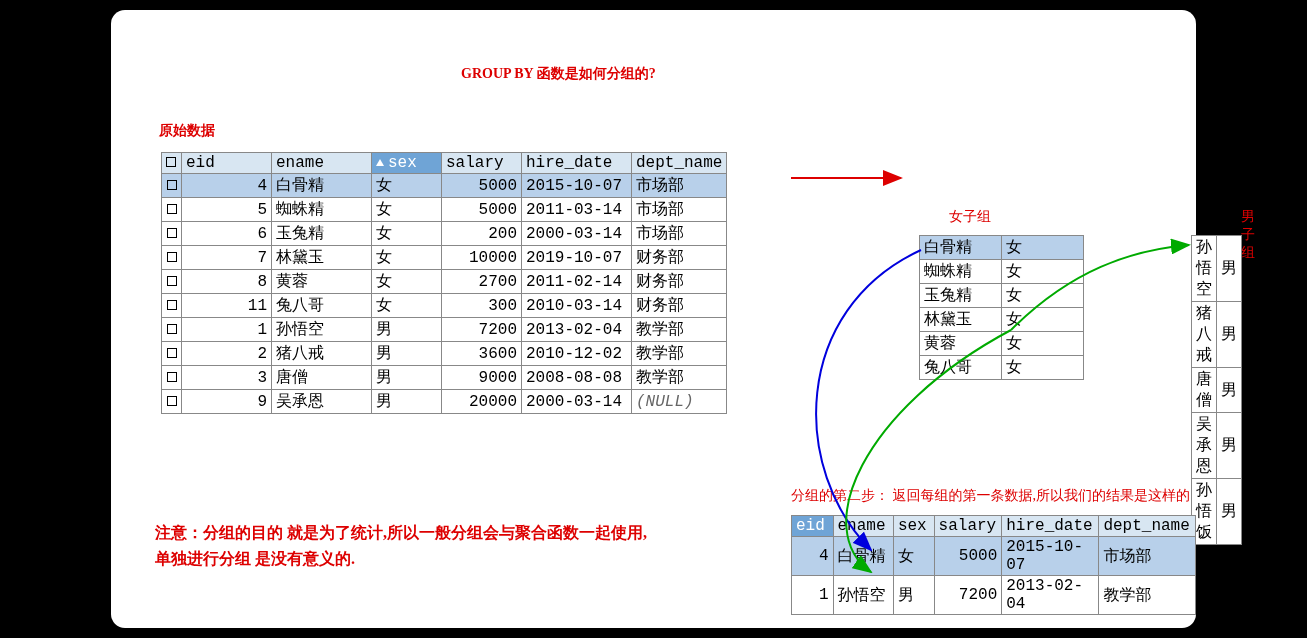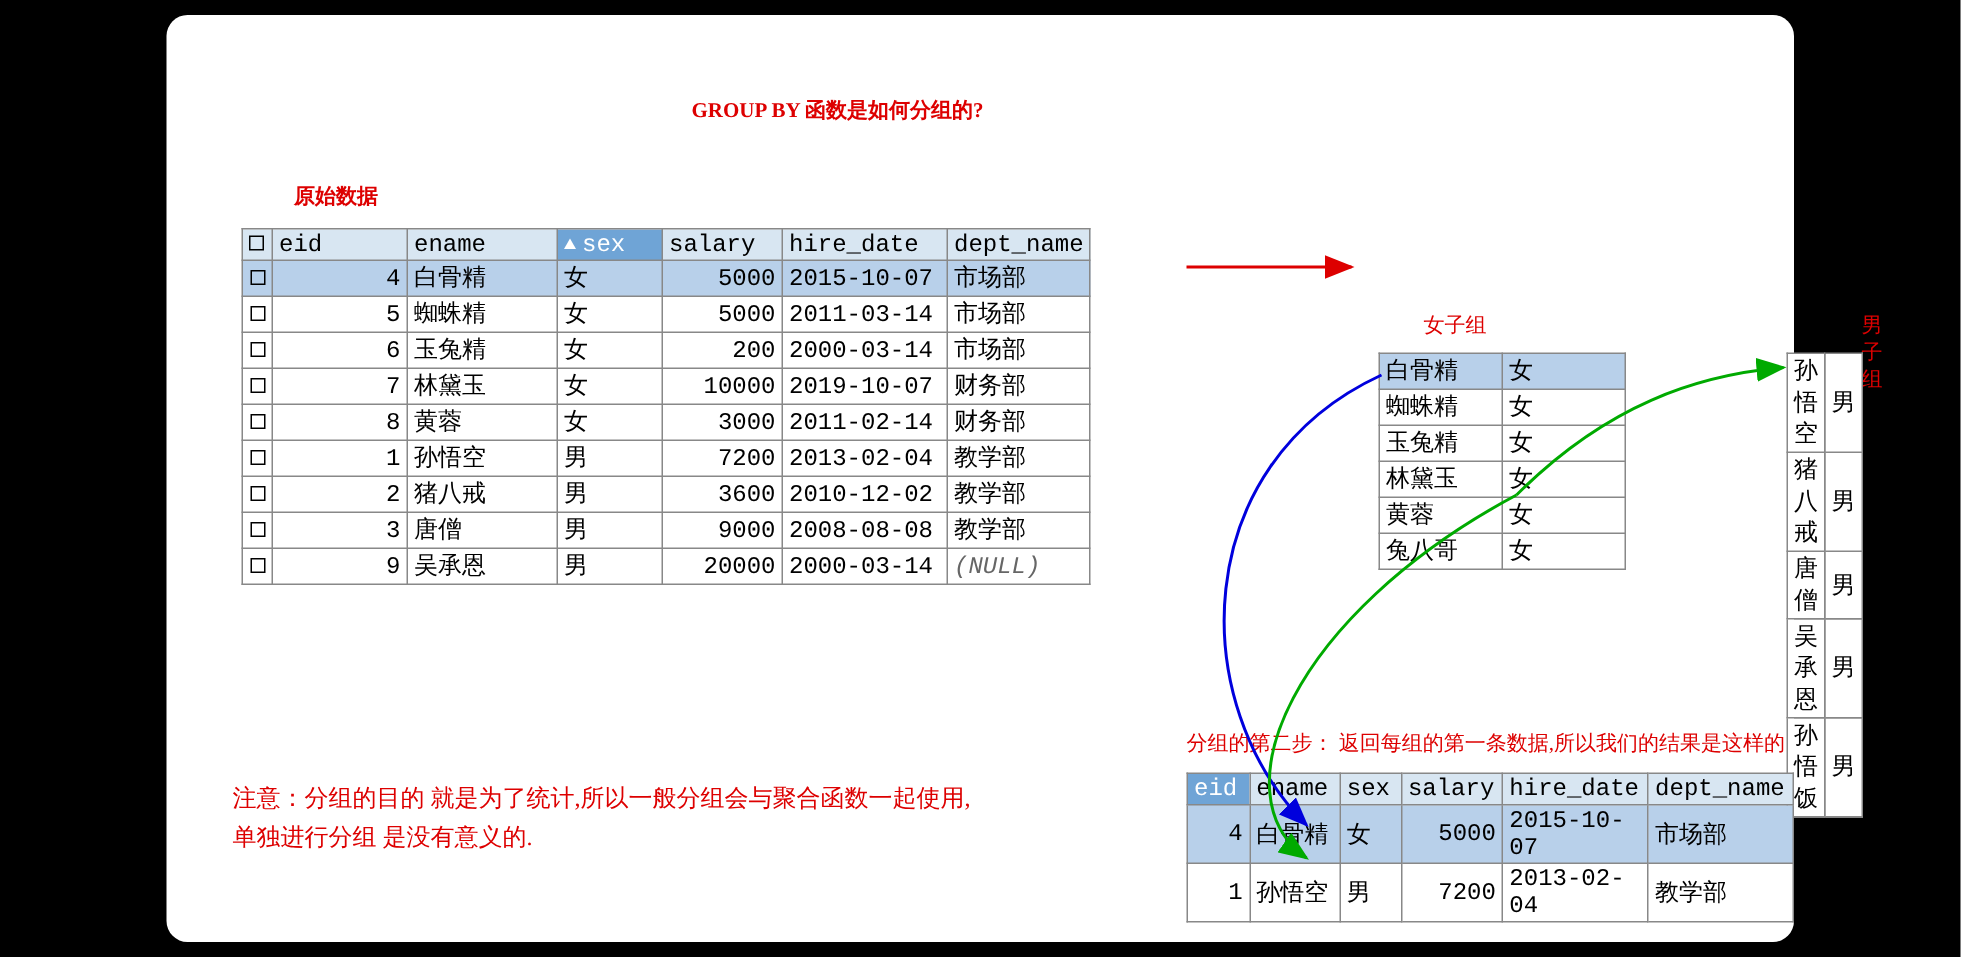--- a/index.html
+++ b/index.html
@@ -25,27 +25,26 @@
     position: absolute;
     left: 350px; top: 55px;
     color: #d00; font-weight: bold;
     font-size: 14px;
   }
   .orig-label {
     position: absolute;
     left: 48px; top: 112px;
     color: #d00; font-weight: bold;
     font-size: 14px;
-    margin-left: 37px;
   }
   .note {
     position: absolute;
     left: 44px; top: 510px;
     width: 500px;
-    color: #d00; font-weight: normal;
+    color: #d00; font-weight: bold;
     font-size: 16px; line-height: 1.6;
   }
   .step1 {
     position: absolute;
     left: 680px; top: 112px;
     color: #d00; font-size: 14px;
     line-height: 1.5;
   }
   .step2 {
     position: absolute;
@@ -192,22 +191,31 @@
           <td class="col-sex">女</td>
           <td class="num col-sal">10000</td>
           <td class="col-hd">2019-10-07</td>
           <td class="col-dept ">财务部</td>
         </tr>
         <tr>
           <td class="cb"><span class="cbx"></span></td>
           <td class="num col-eid">8</td>
           <td class="col-ename">黄蓉</td>
           <td class="col-sex">女</td>
-          <td class="num col-sal">3000</td>
+          <td class="num col-sal">2700</td>
           <td class="col-hd">2011-02-14</td>
+          <td class="col-dept ">财务部</td>
+        </tr>
+        <tr>
+          <td class="cb"><span class="cbx"></span></td>
+          <td class="num col-eid">11</td>
+          <td class="col-ename">兔八哥</td>
+          <td class="col-sex">女</td>
+          <td class="num col-sal">300</td>
+          <td class="col-hd">2010-03-14</td>
           <td class="col-dept ">财务部</td>
         </tr>
         <tr>
           <td class="cb"><span class="cbx"></span></td>
           <td class="num col-eid">1</td>
           <td class="col-ename">孙悟空</td>
           <td class="col-sex">男</td>
           <td class="num col-sal">7200</td>
           <td class="col-hd">2013-02-04</td>
           <td class="col-dept ">教学部</td>

